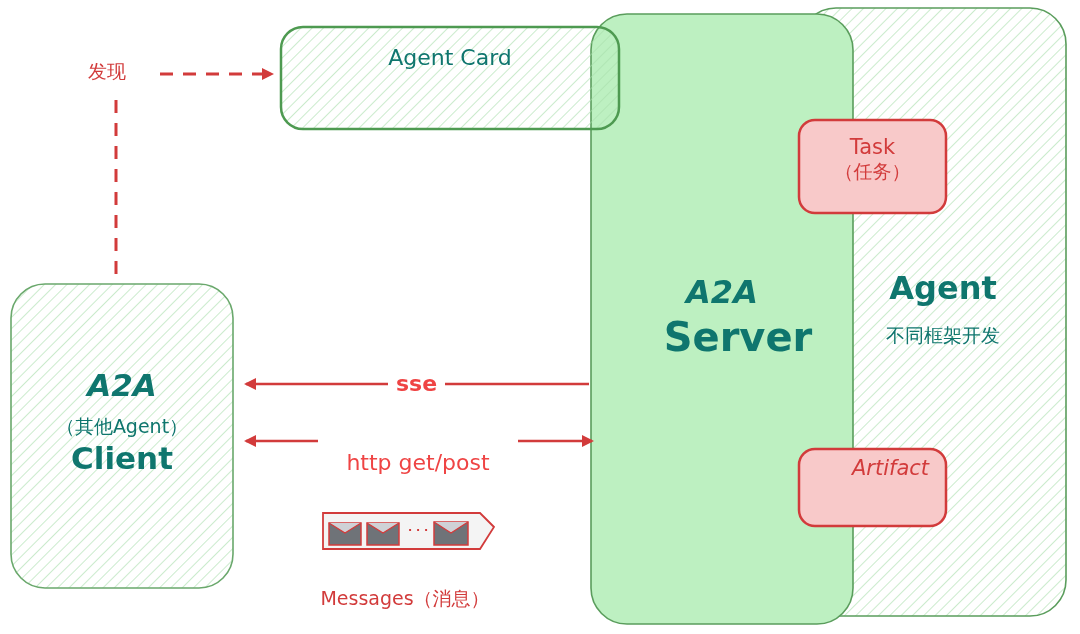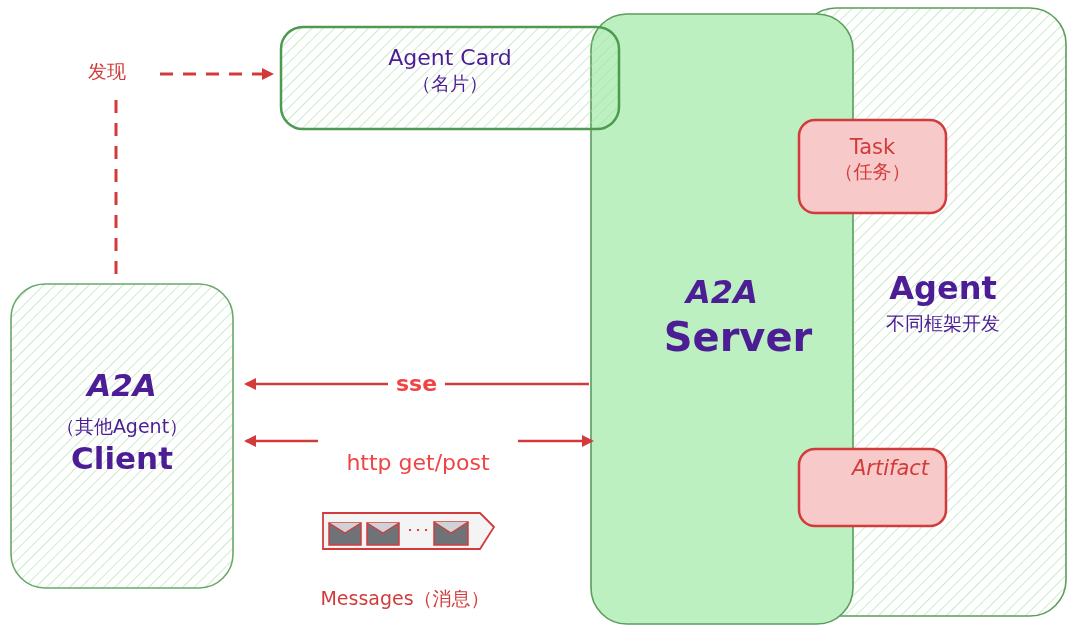--- a/index.html
+++ b/index.html
@@ -1,21 +1,21 @@
 <!DOCTYPE html>
 <html><head>
 <meta charset="utf-8">
 <style>
   html, body { margin: 0; padding: 0; background: #ffffff; }
   body { width: 1080px; height: 634px; position: relative; overflow: hidden;
          font-family: "DejaVu Sans", sans-serif; }
   svg#diagram { position: absolute; left: 0; top: 0; }
   .lbl { position: absolute; text-align: center; white-space: nowrap;
          font-family: "DejaVu Sans", sans-serif; line-height: 1.25; }
-  .green { color: #4c1d95; }
+  .green { color: #0f766e; }
   .red { color: #d23b3b; }
   .blue { color: #ef4444; }
 </style>
 </head>
 <body>
 
 <svg id="diagram" width="1080" height="634" viewBox="0 0 1080 634">
   <defs>
     <pattern id="hatch" patternUnits="userSpaceOnUse" width="8" height="8" patternTransform="rotate(45)">
       <line x1="0" y1="0" x2="0" y2="8" stroke="#a8deab" stroke-width="1.2"></line>
@@ -60,37 +60,36 @@
       <rect x="434" y="522" width="34" height="23" fill="#6f7378" stroke="#d23b3b" stroke-width="1.5"></rect>
       <path d="M434,522 L451,533 L468,522" fill="#cfd2d6" stroke="#d23b3b" stroke-width="1.3"></path>
     </g>
   </g>
 </svg>
 
 <div class="lbl red" style="left:88px; top:60px; font-size:19px;text-align:right;">发现</div>
 
 <div class="lbl green" style="left:281px; top:44px; width:338px;">
   <div style="font-size:22px;">Agent Card</div>
-  <div style="font-size:19px;">（名片）</div>
 </div>
 
 <div class="lbl green" style="left:11px; top:366px; width:222px;">
   <div style="font-size:31px; font-style:italic; font-weight:bold;">A2A</div>
   <div style="font-size:19px; margin-top:10px;">（其他Agent）</div>
   <div style="font-size:31px; font-weight:bold;">Client</div>
 </div>
 
 <div class="lbl green" style="left:591px; top:272px; width:262px;">
   <div style="font-size:32px; font-style:italic; font-weight:bold;">A2A</div>
   <div style="font-size:40px; font-weight:bold;padding-left:32px;">Server</div>
 </div>
 
 <div class="lbl green" style="left:853px; top:268px; width:180px;">
   <div style="font-size:32px; font-weight:bold;">Agent</div>
-  <div style="font-size:19px; margin-top:4px;">不同框架开发</div>
+  <div style="font-size:19px; margin-top:16px;">不同框架开发</div>
 </div>
 
 <div class="lbl red" style="left:799px; top:134px; width:147px;">
   <div style="font-size:21px;">Task</div>
   <div style="font-size:19px;">（任务）</div>
 </div>
 
 <div class="lbl red" style="left:817px; top:455px; width:147px;">
   <div style="font-size:21px; font-style:italic;">Artifact</div>
 </div>

